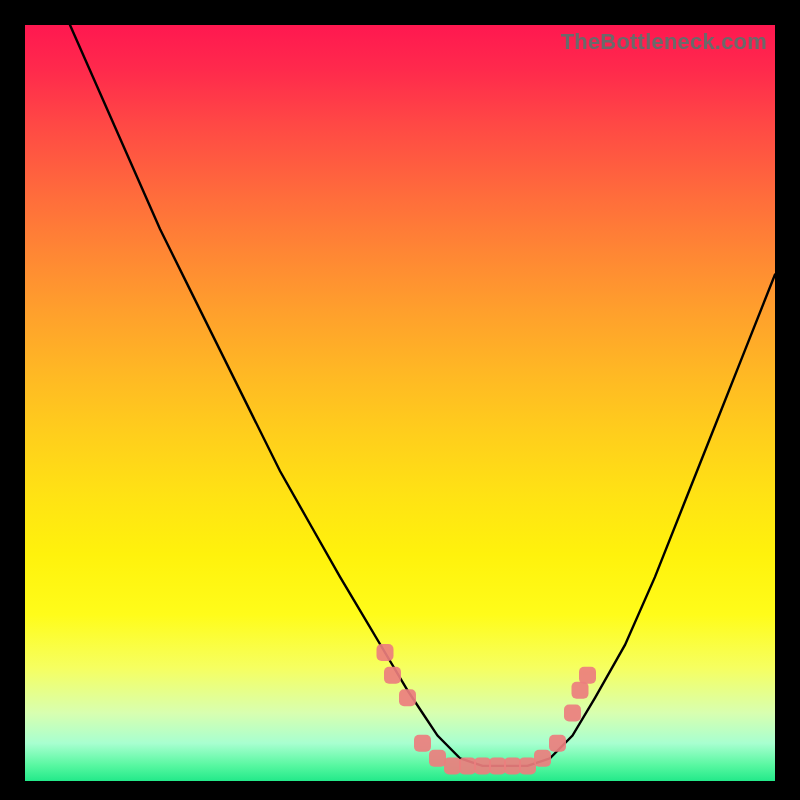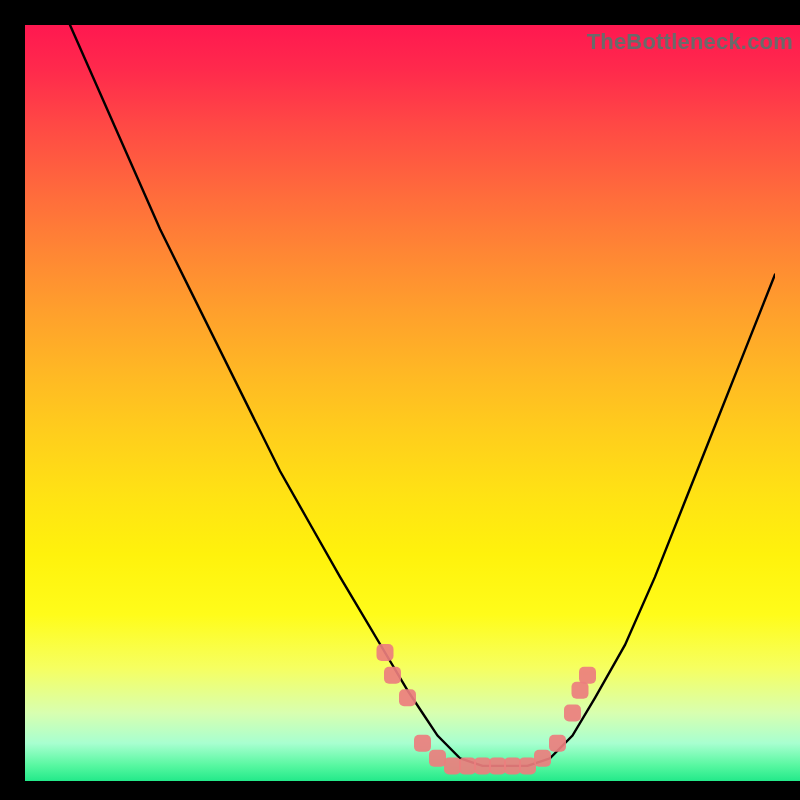--- a/index.html
+++ b/index.html
@@ -16,21 +16,20 @@
     width: 800px; height: 800px;
     background: #000;
   }
   .plot {
     position: absolute;
     left: 25px;
     top: 25px;
     width: 750px;
     height: 756px;
     overflow: hidden;
-    padding-left: 26px;
   }
   .gradient {
     position: absolute;
     left: 0; top: 0; right: 0; bottom: 0;
     background: linear-gradient(
       to bottom,
       #ff1850 0%,
       #ff2a4c 6%,
       #ff4c44 14%,
       #ff6a3c 22%,

